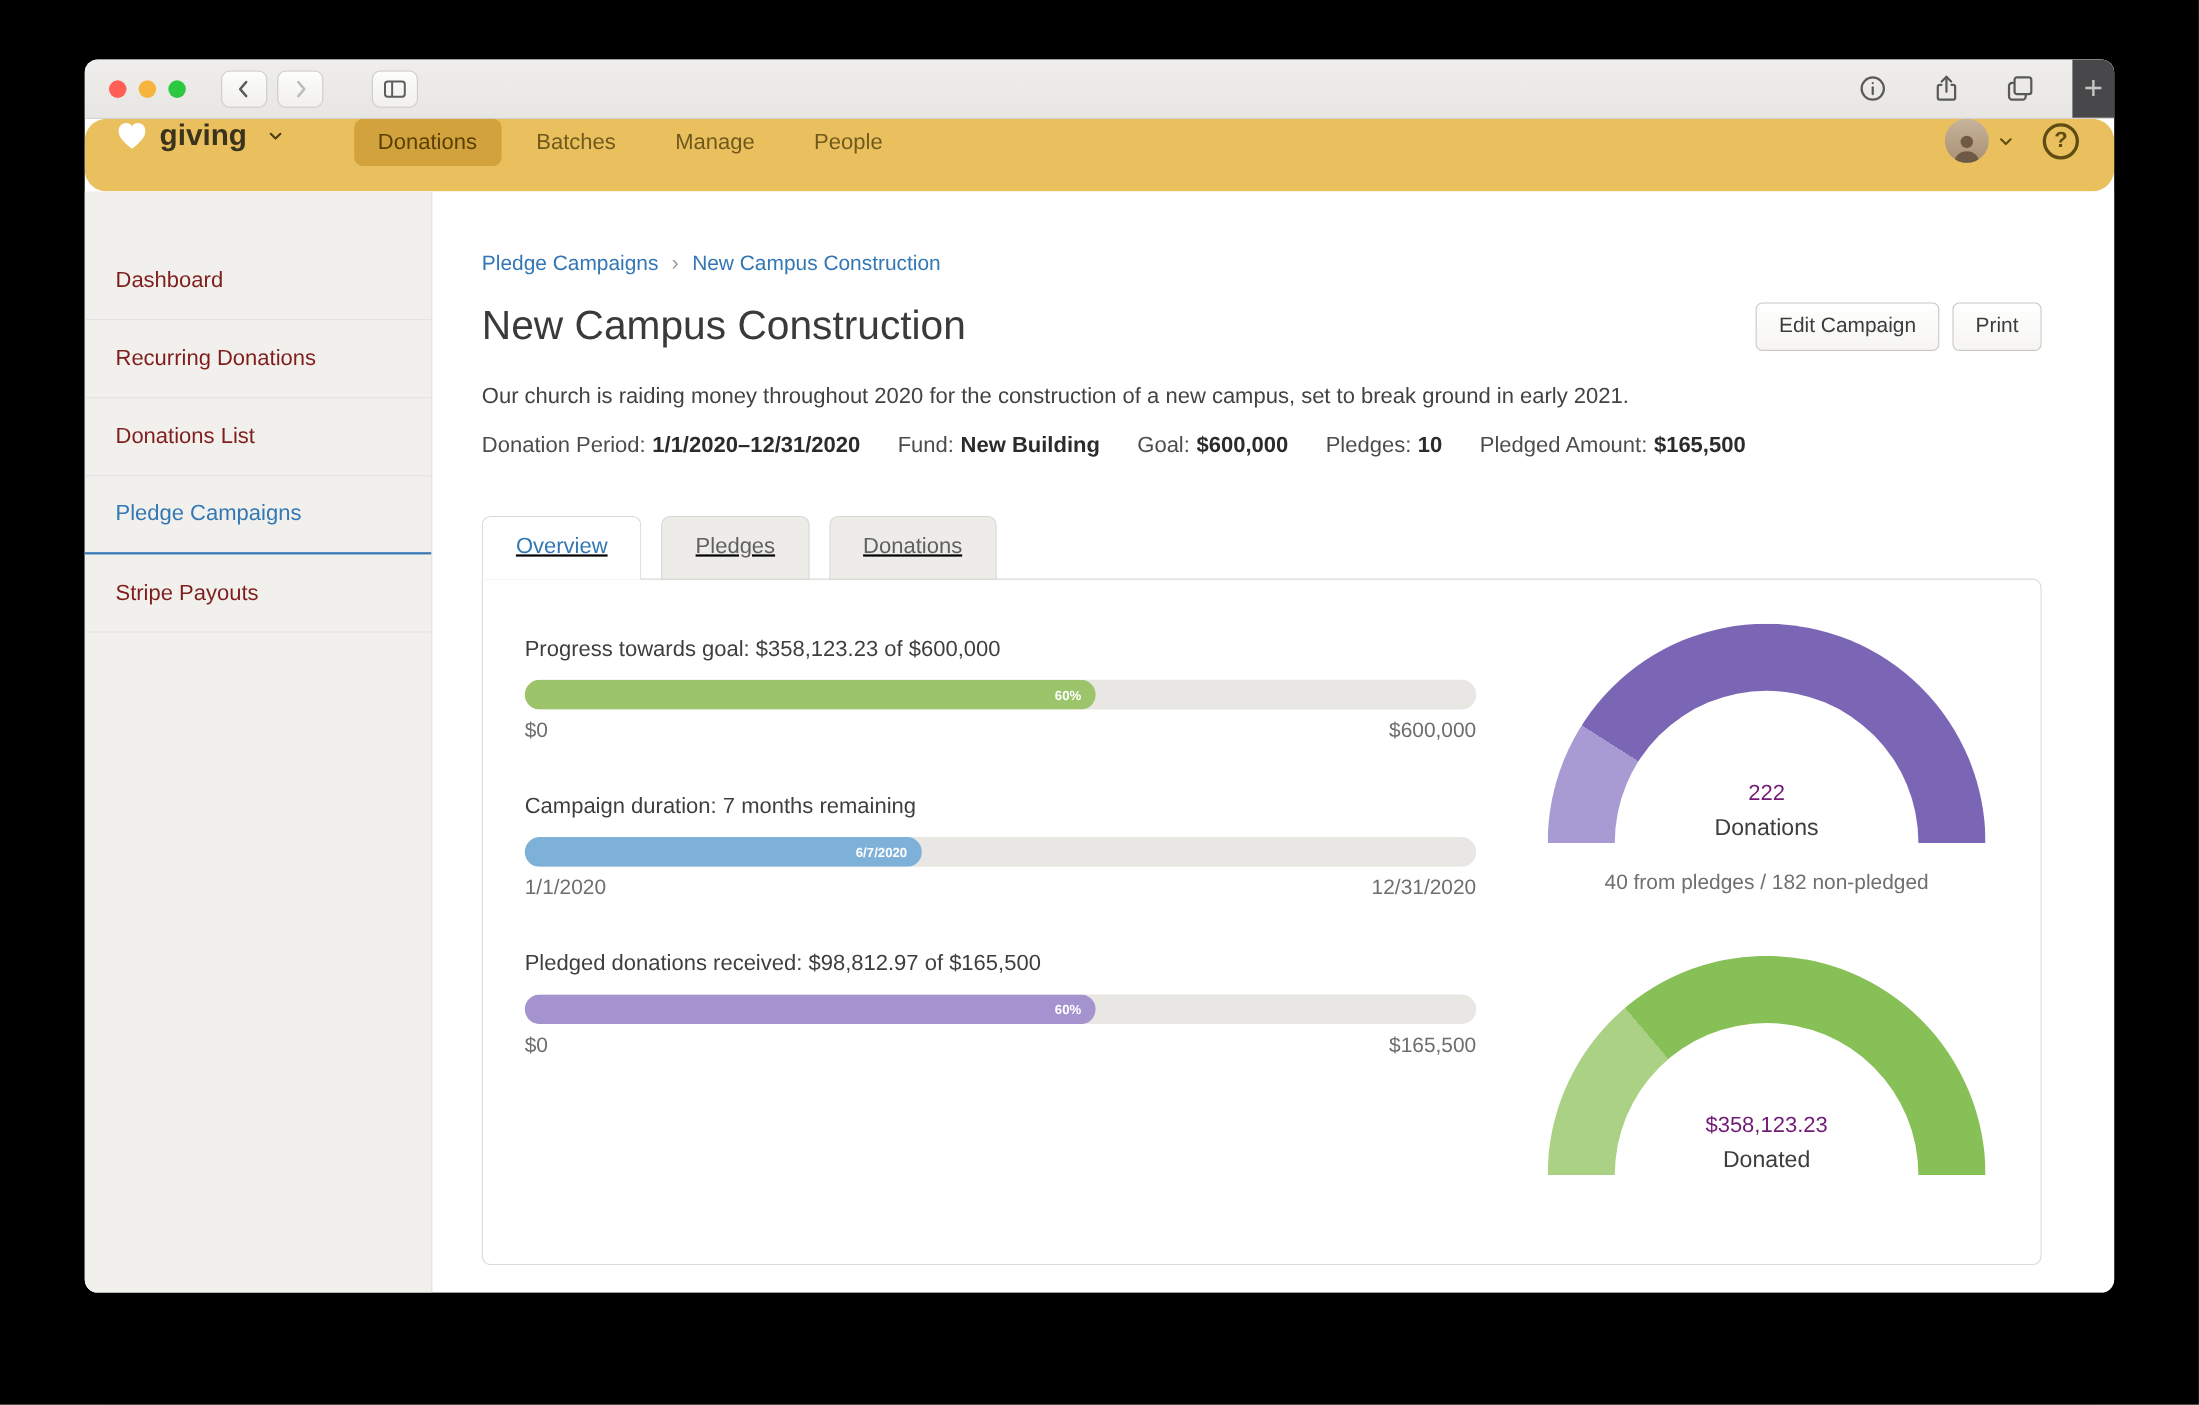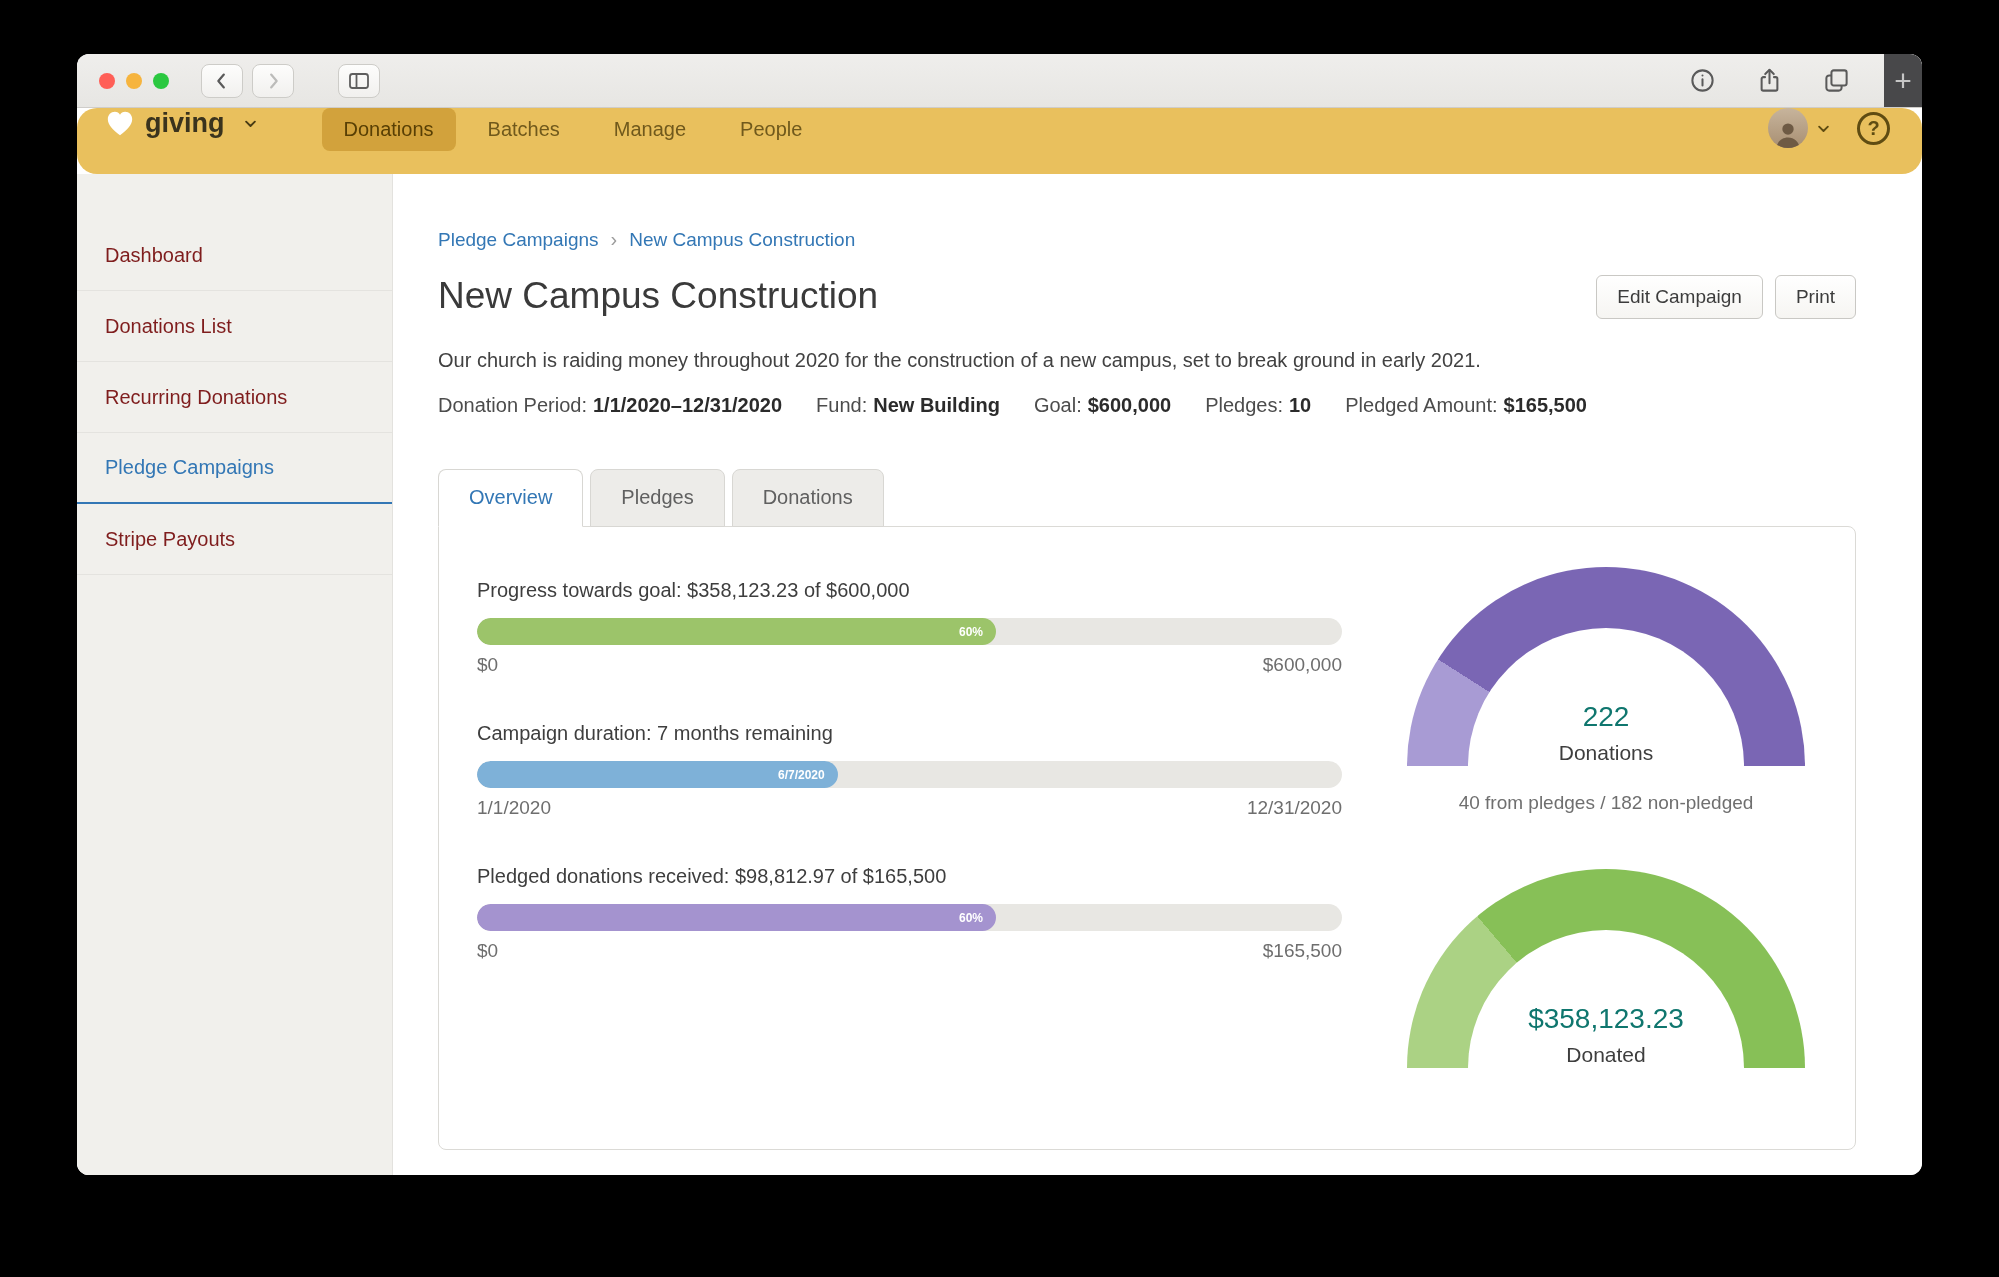--- a/index.html
+++ b/index.html
@@ -89,21 +89,21 @@
     padding:10px 20px; font-size:19px; color:#3c3c3c;
     background:linear-gradient(#ffffff,#f6f5f2);
     border:1px solid #c9c8c4; border-radius:6px; cursor:pointer;
     font-family:"Liberation Sans", sans-serif;
   }
   .description { margin-top:30px; font-size:20px; color:#424242; }
   .meta { margin-top:22px; font-size:20px; color:#4c4c4c; display:flex; flex-wrap:wrap; }
   .meta-item { margin-right:34px; }
   .meta-value { font-weight:700; color:#2b2b2b; margin-left:6px; }
   
-  .tabs { display:flex; gap:7px; margin-top:52px; position:relative; z-index:2; }
+  .tabs { display:flex; gap:18px; margin-top:52px; position:relative; z-index:2;text-decoration:underline; }
   .tab {
     padding:16px 30px 17px; font-size:20px; color:#606060;
     background:#edecE9; border:1px solid #d8d7d3;
     border-radius:8px 8px 0 0; margin-bottom:-1px; cursor:pointer;
   }
   .tab.active { background:#fff; color:#3377b5; border-bottom:1px solid #fff; }
   .card {
     position:relative; z-index:1; border:1px solid #dbdad6;
     border-radius:0 8px 8px 8px; background:#fff;
     display:flex; justify-content:space-between;
@@ -119,21 +119,21 @@
     display:flex; align-items:center; justify-content:flex-end;
     padding-right:13px; color:#fff; font-size:12px; font-weight:700;
   }
   .bar-scale { display:flex; justify-content:space-between; margin-top:9px; font-size:19px; color:#6e6e6e; }
   .gauges { display:flex; flex-direction:column; align-items:center; gap:52px; padding-right:4px; }
   .gauge-wrap { text-align:center; }
   .gauge { position:relative; width:398px; height:200px; overflow:hidden; margin:0 auto; }
   .gauge-arc { position:absolute; left:0; top:0; width:398px; height:398px; border-radius:50%; }
   .gauge-hole { position:absolute; left:61px; top:61px; width:276px; height:276px; border-radius:50%; background:#fff; }
   .gauge-text { position:absolute; left:0; right:0; bottom:2px; }
-  .gauge-value { font-size:28px; font-weight:500; color:#0f766e; }
+  .gauge-value { font-size:20px; font-weight:500; color:#701a75; }
   .gauge-label { margin-top:8px; font-size:21px; color:#3e3e3e; }
   .gauge-caption { margin-top:22px; font-size:19px; color:#6f6f6f; line-height:1.45; }
   .gauge-caption span { display:block; }
 </style>
 </head>
 <body>
 
 <div class="window">
 
   <div class="toolbar">
@@ -212,24 +212,24 @@
       </div>
     </div>
   </div>
 
   <div class="appbody">
     <aside class="sidebar">
       <div class="side-item">
           <span>Dashboard</span>
         </div>
       <div class="side-item">
+          <span>Recurring Donations</span>
+        </div>
+      <div class="side-item">
           <span>Donations List</span>
-        </div>
-      <div class="side-item">
-          <span>Recurring Donations</span>
         </div>
       <div class="side-item active">
           <span>Pledge Campaigns</span>
         </div>
       <div class="side-item">
           <span>Stripe Payouts</span>
         </div>
     </aside>
 
     <main class="content">

